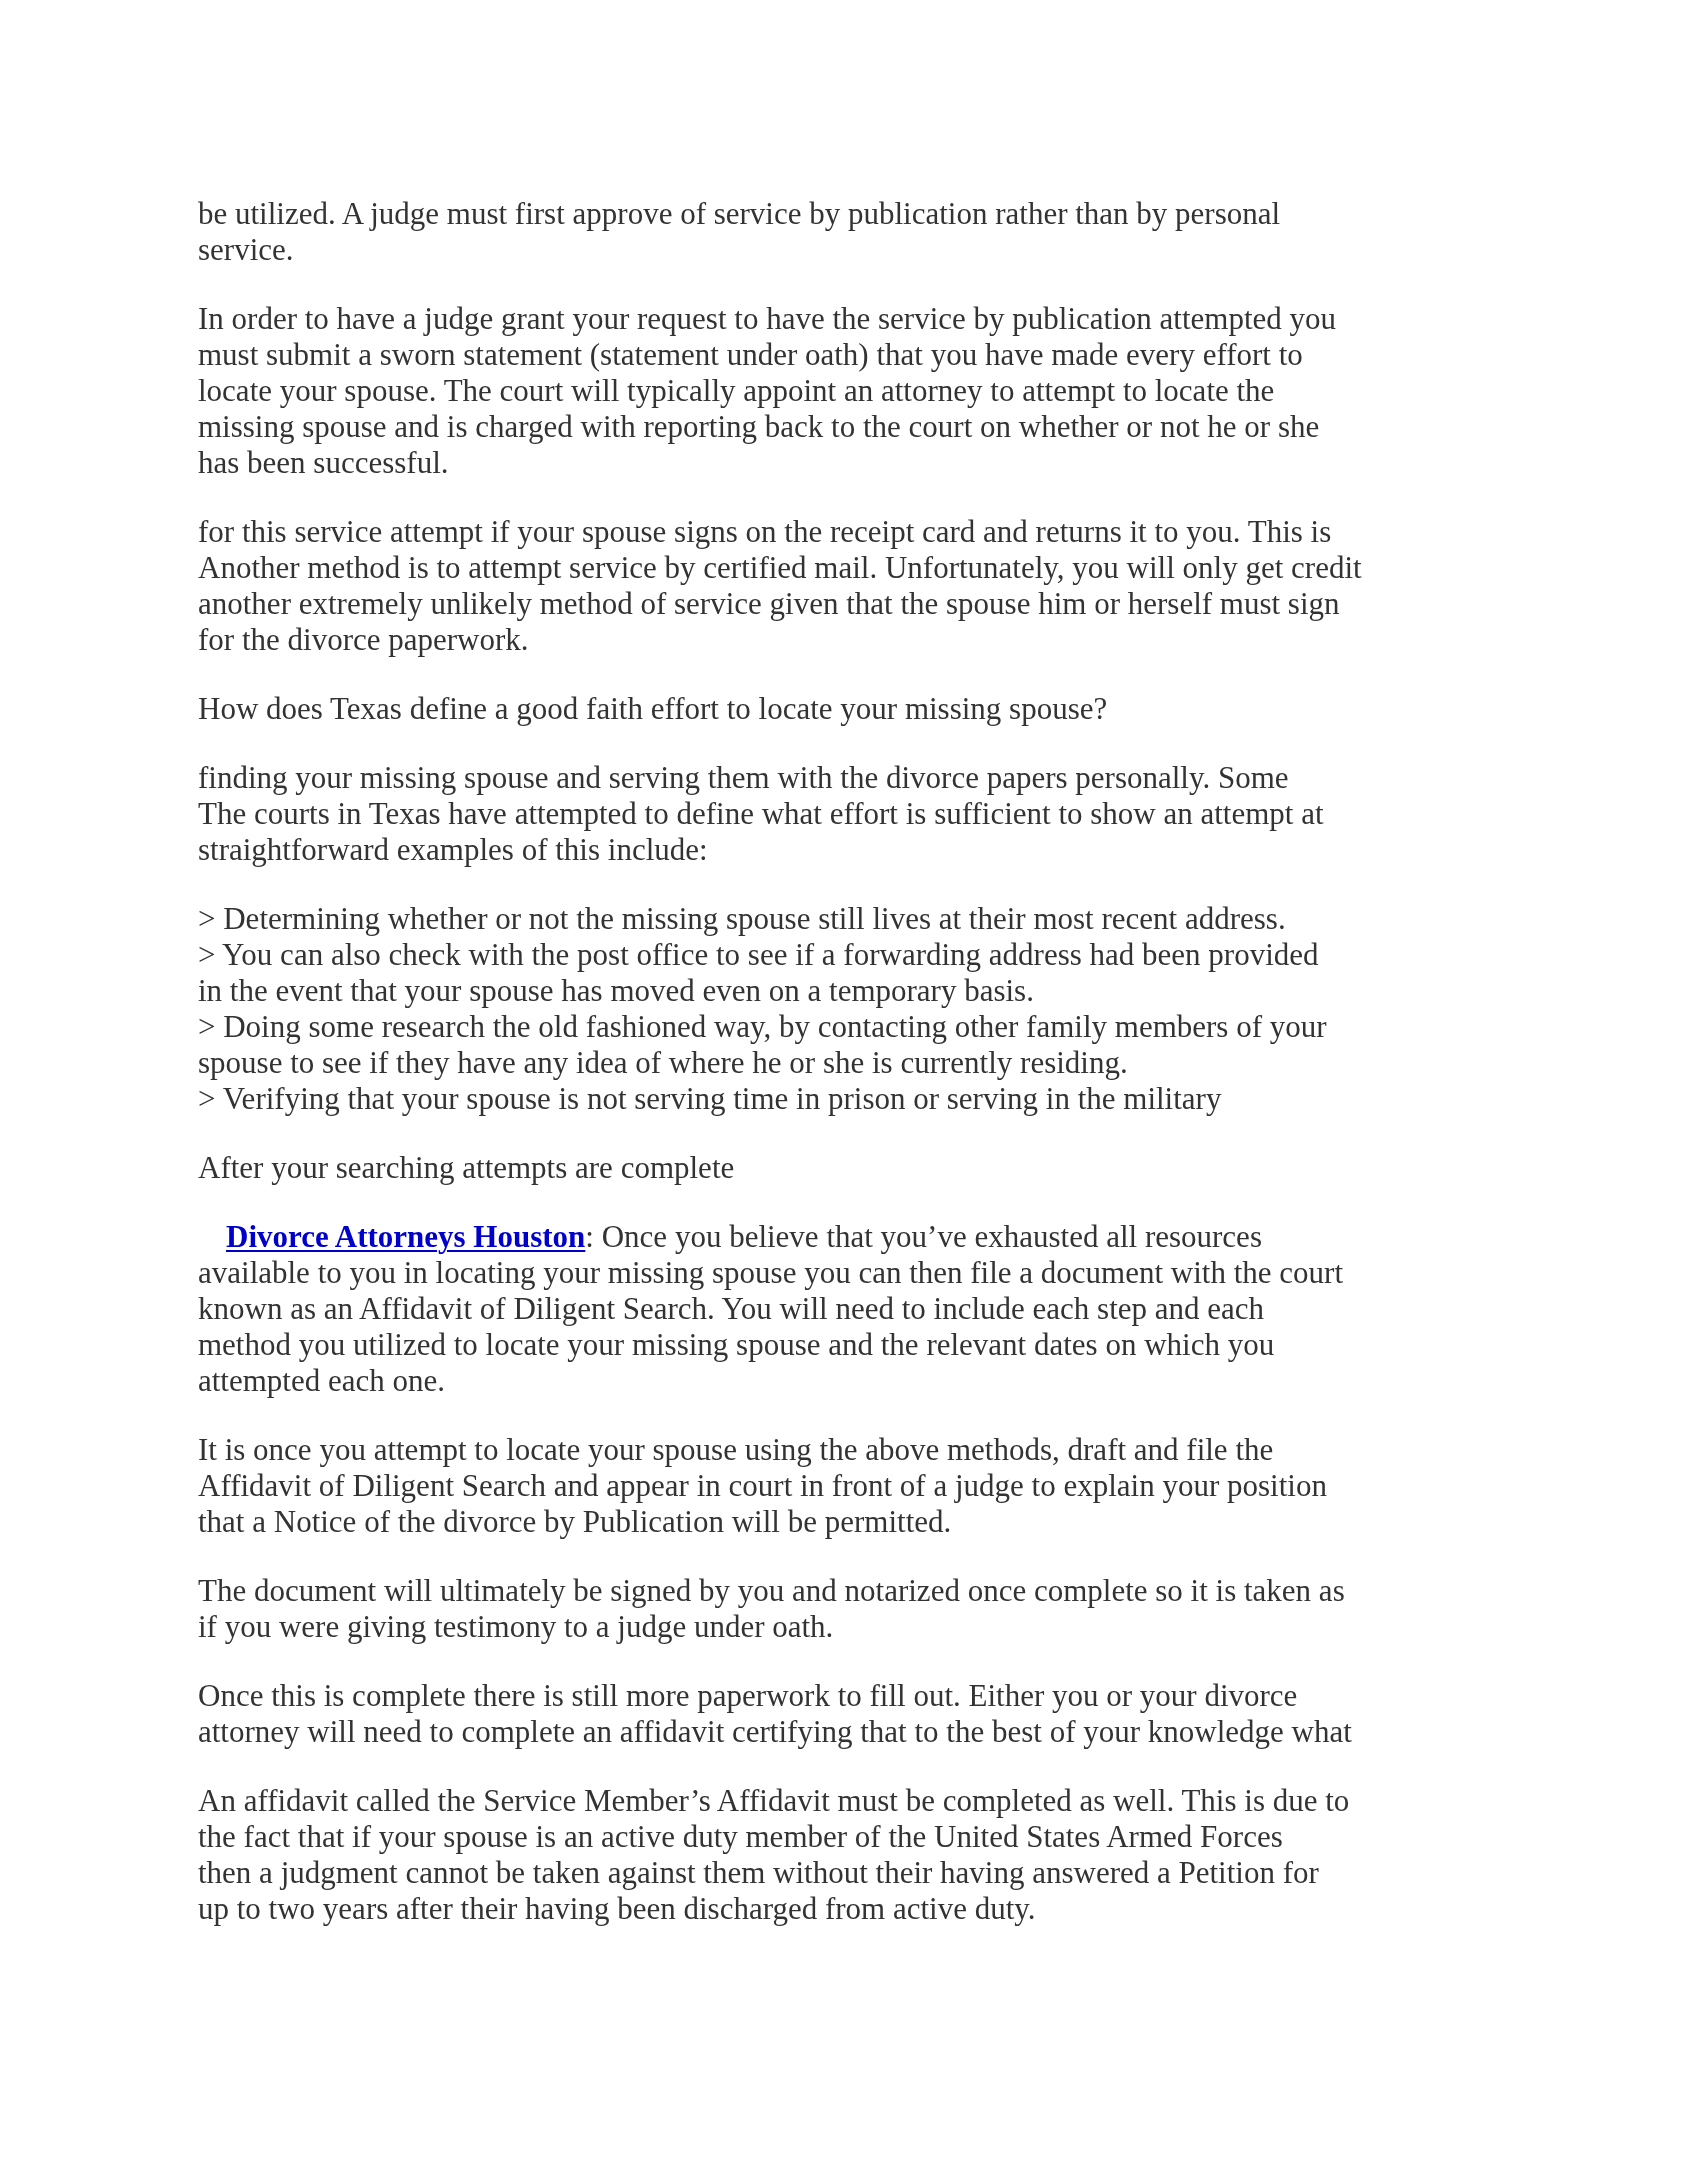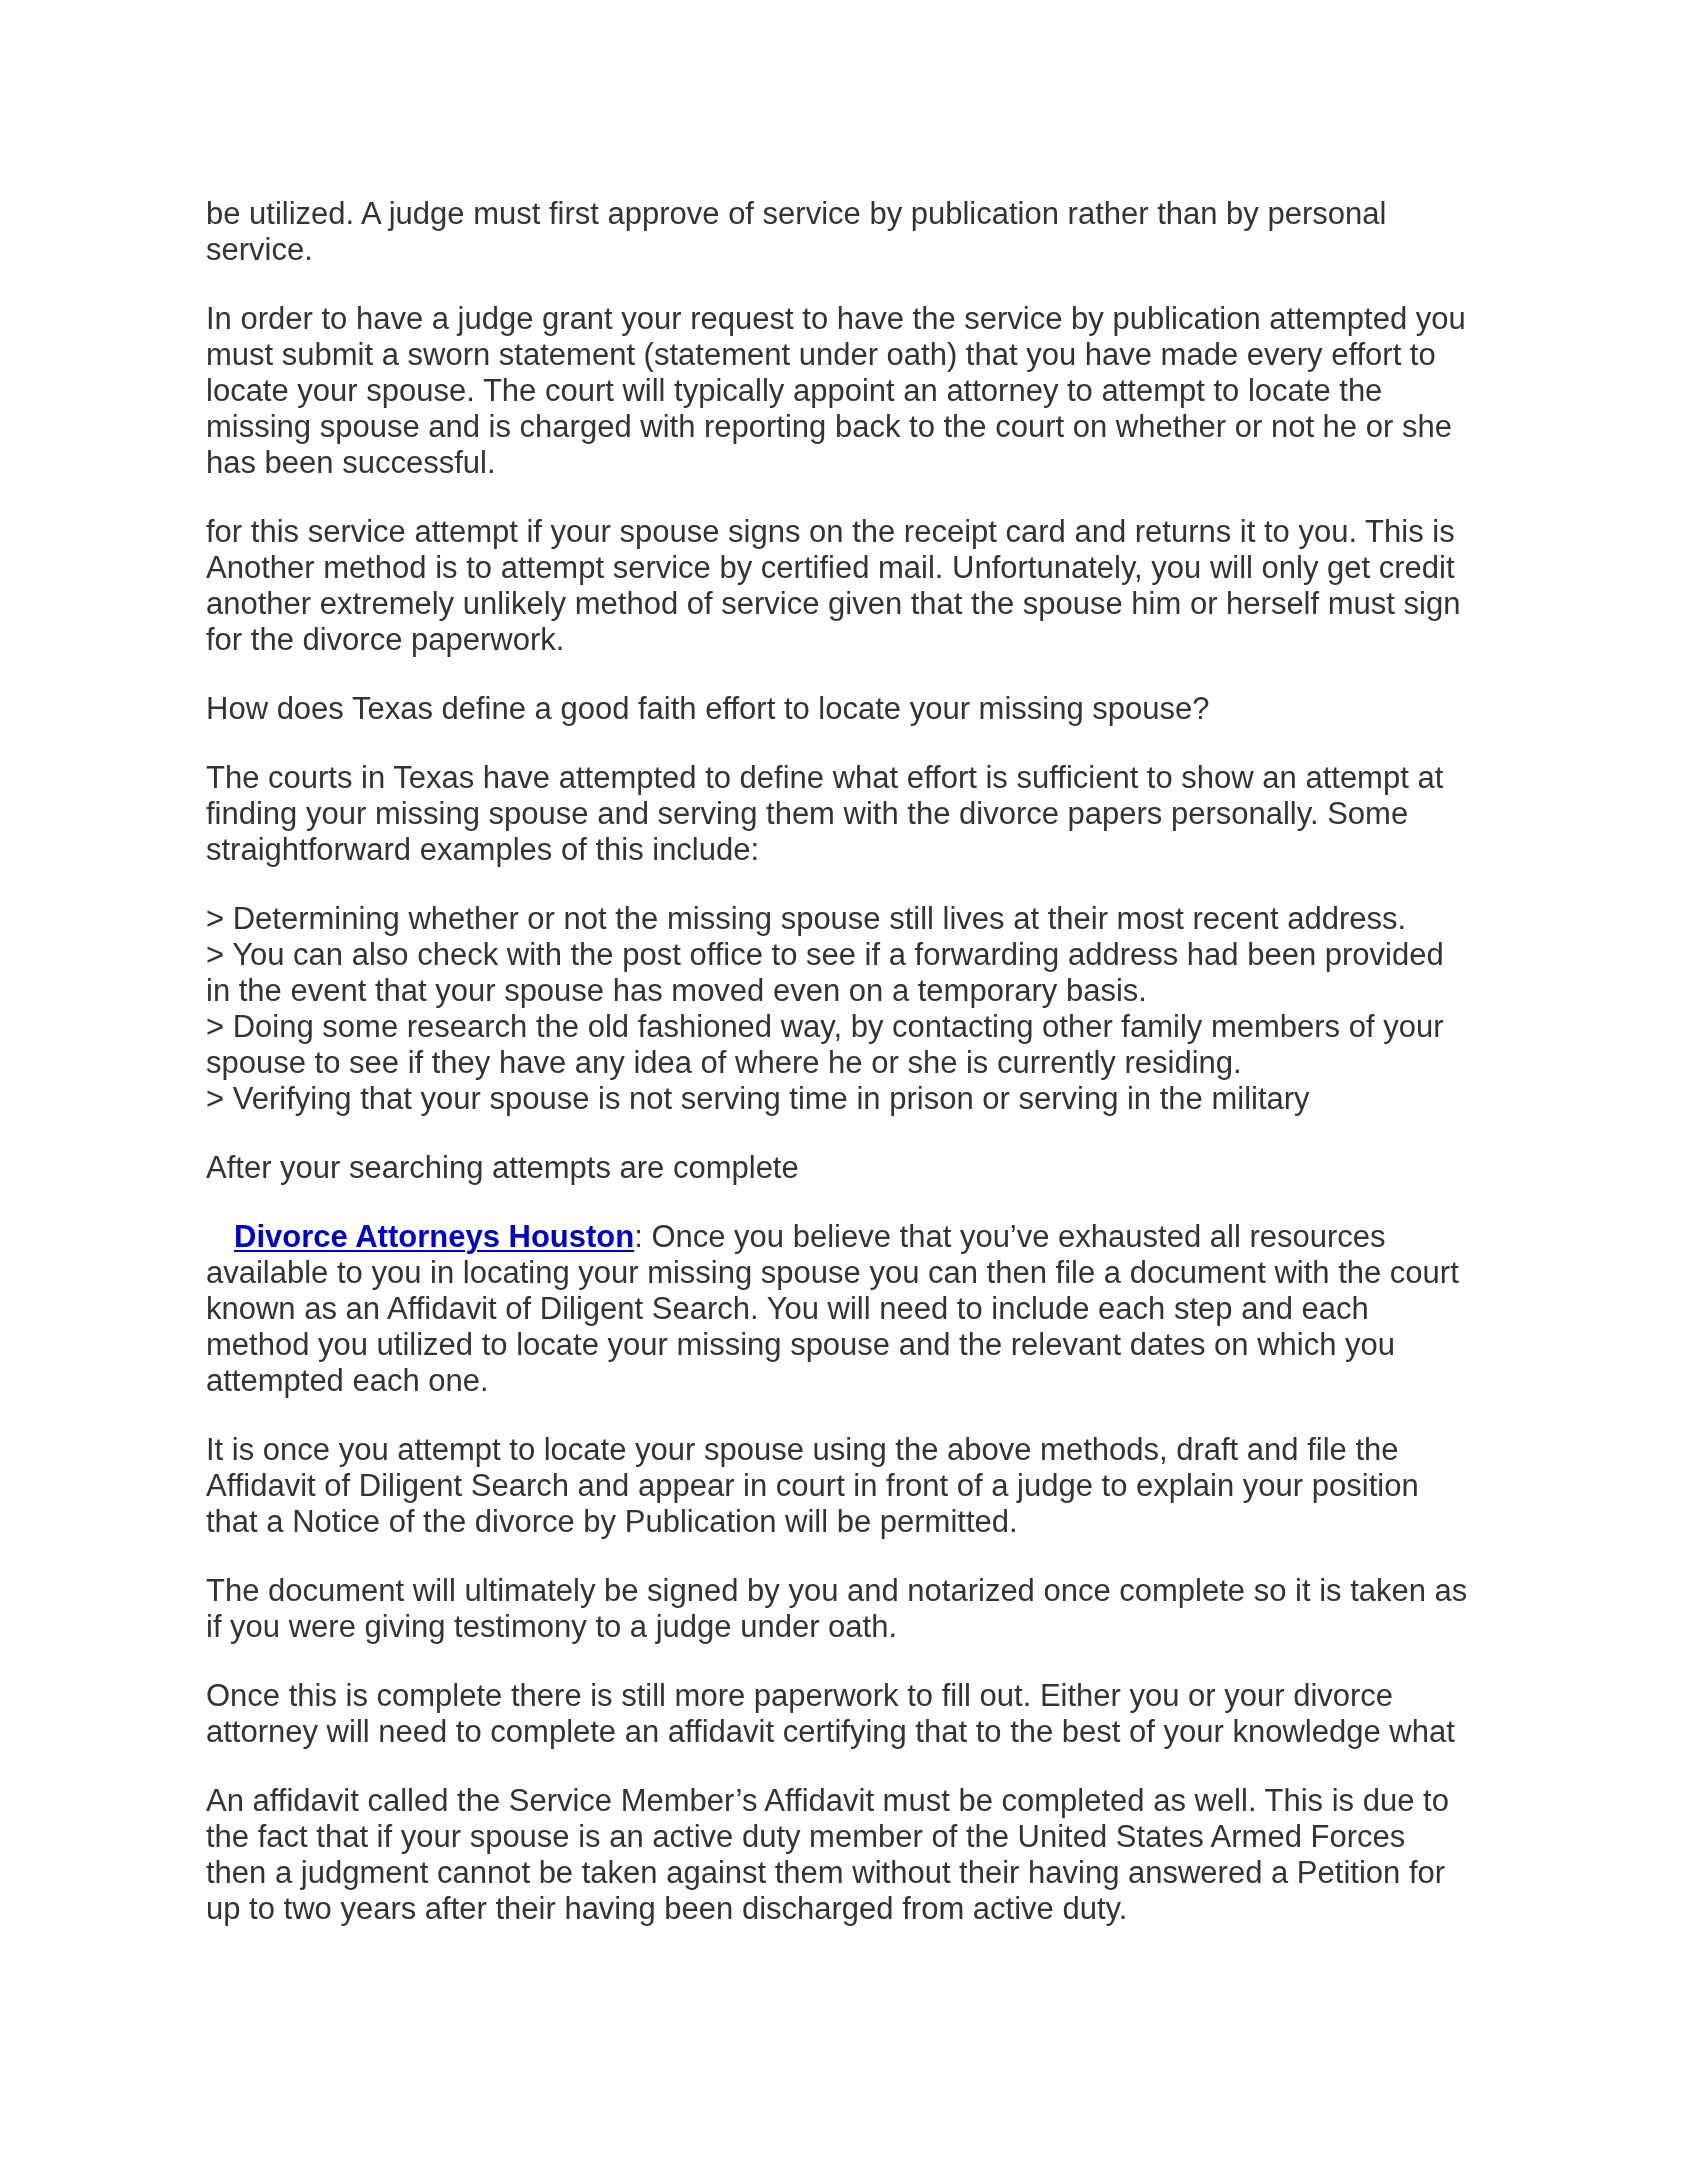--- a/index.html
+++ b/index.html
@@ -1,22 +1,22 @@
 <!DOCTYPE html>
 <html style="font-size:10.5px"><head>
 <meta charset="utf-8">
 <style>
   html, body { margin: 0; padding: 0; background: #ffffff; }
   body { width: 1687px; height: 2183px; position: relative; overflow: hidden; }
   .page {
     position: absolute;
-    left: 206px;
+    left: 198px;
     top: 196px;
     width: 1292px;
-    font-family: Liberation Sans, sans-serif;
+    font-family: Liberation Serif, serif;
     font-size: 31px;
     line-height: 36px;
     color: #333333;
   }
   .para { margin: 0 0 33px 0; white-space: normal; }
   .line { display: block; white-space: nowrap; }
   .link {
     color: #0000cc;
     font-weight: bold;
     text-decoration: underline;
@@ -49,22 +49,22 @@
     <span class="line">Another method is to attempt service by certified mail. Unfortunately, you will only get credit</span>
     <span class="line">another extremely unlikely method of service given that the spouse him or herself must sign</span>
     <span class="line">for the divorce paperwork.</span>
   </p>
 
   <p class="para">
     <span class="line">How does Texas define a good faith effort to locate your missing spouse?</span>
   </p>
 
   <p class="para">
+    <span class="line">finding your missing spouse and serving them with the divorce papers personally. Some</span>
     <span class="line">The courts in Texas have attempted to define what effort is sufficient to show an attempt at</span>
-    <span class="line">finding your missing spouse and serving them with the divorce papers personally. Some</span>
     <span class="line">straightforward examples of this include:</span>
   </p>
 
   <p class="para">
     <span class="line">&gt; Determining whether or not the missing spouse still lives at their most recent address.</span>
     <span class="line">&gt; You can also check with the post office to see if a forwarding address had been provided</span>
     <span class="line">in the event that your spouse has moved even on a temporary basis.</span>
     <span class="line">&gt; Doing some research the old fashioned way, by contacting other family members of your</span>
     <span class="line">spouse to see if they have any idea of where he or she is currently residing.</span>
     <span class="line">&gt; Verifying that your spouse is not serving time in prison or serving in the military</span>

